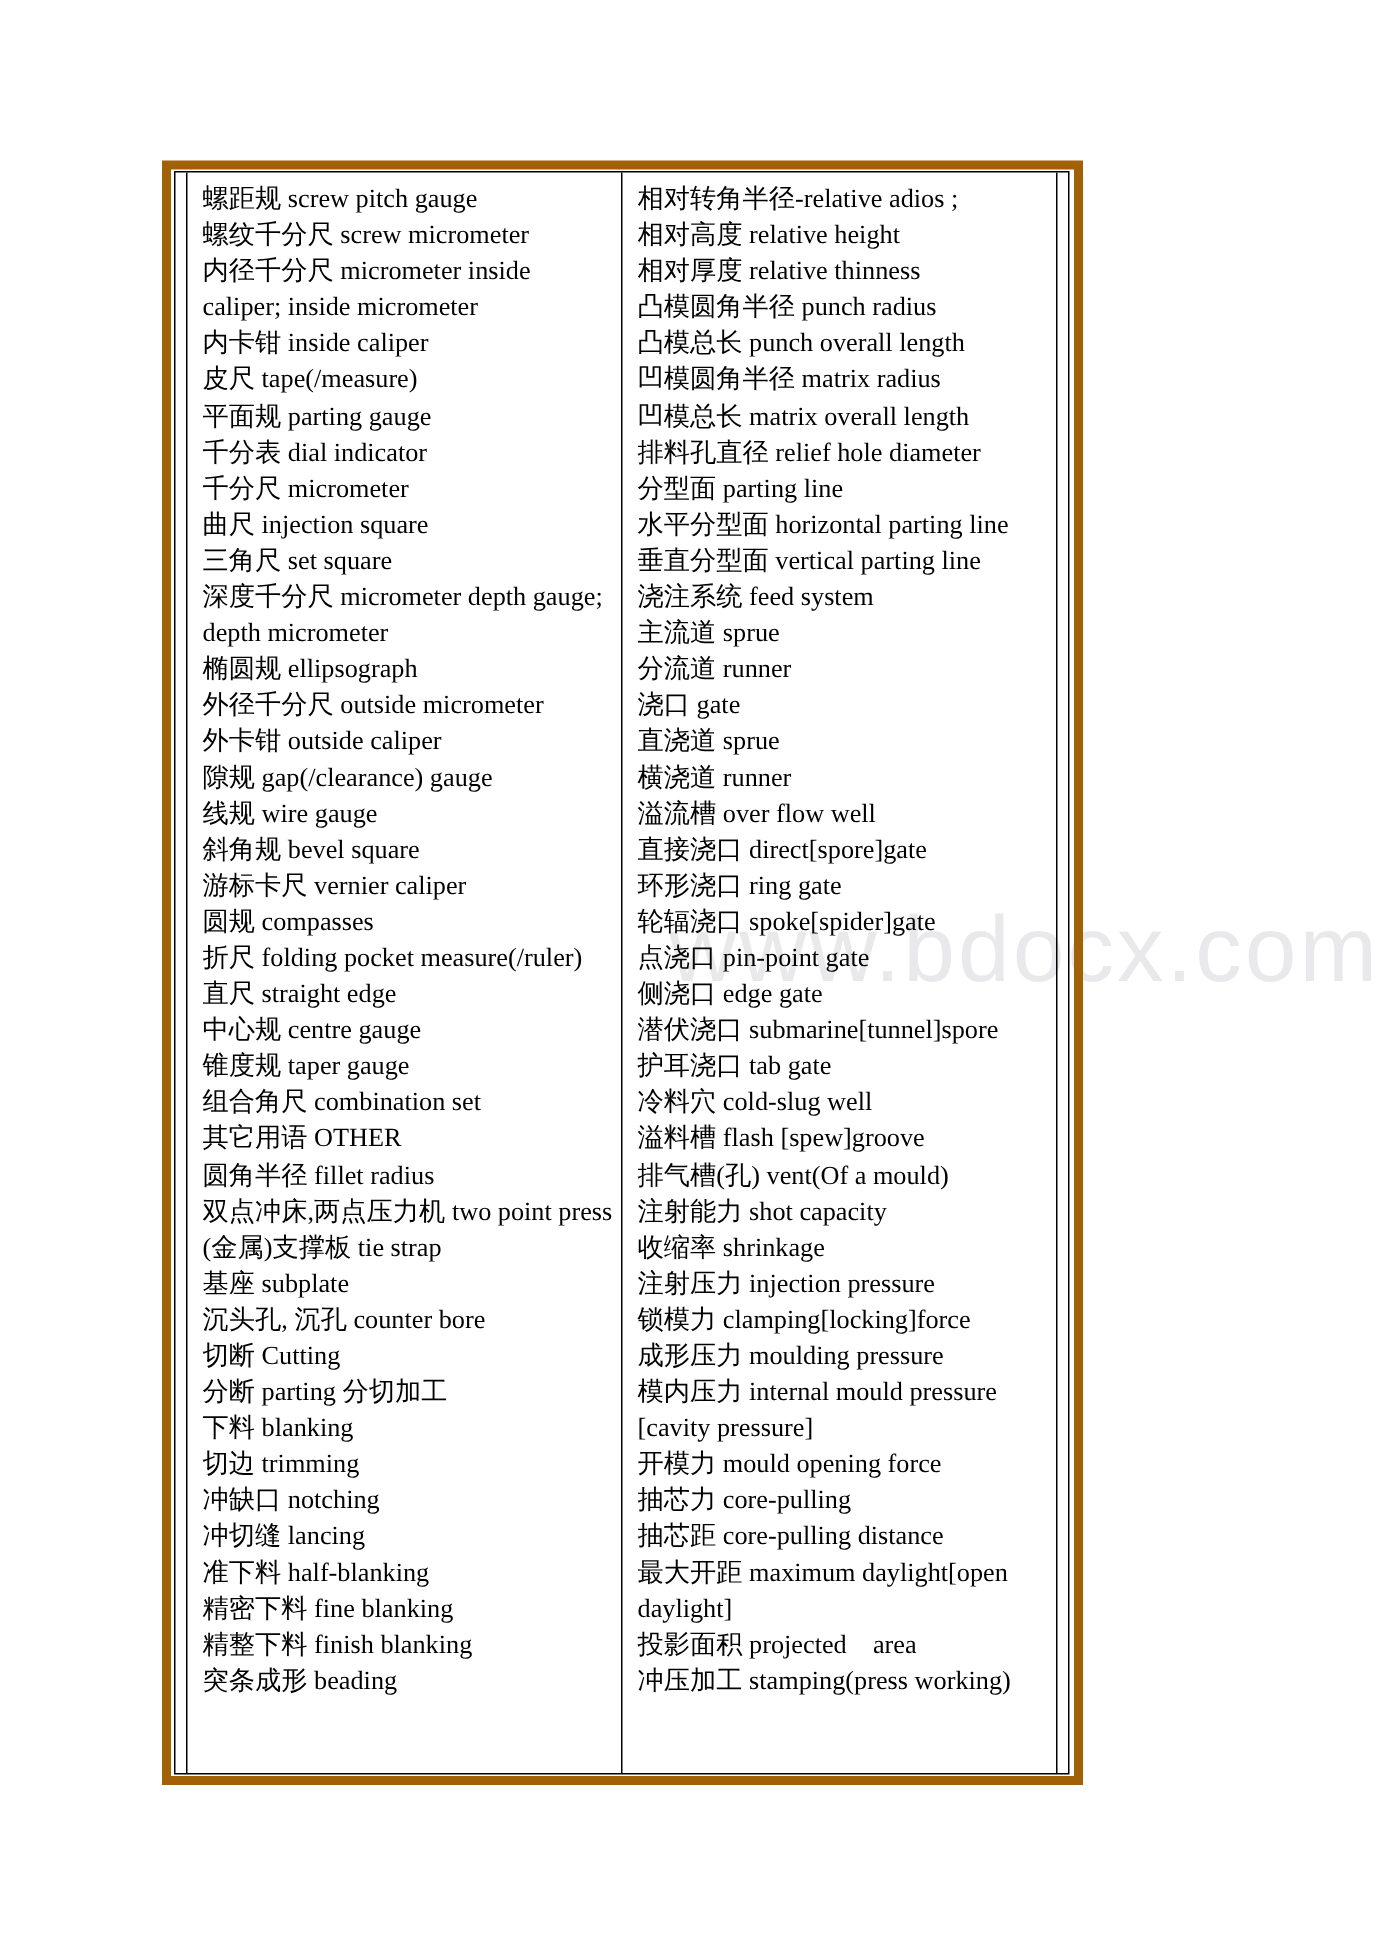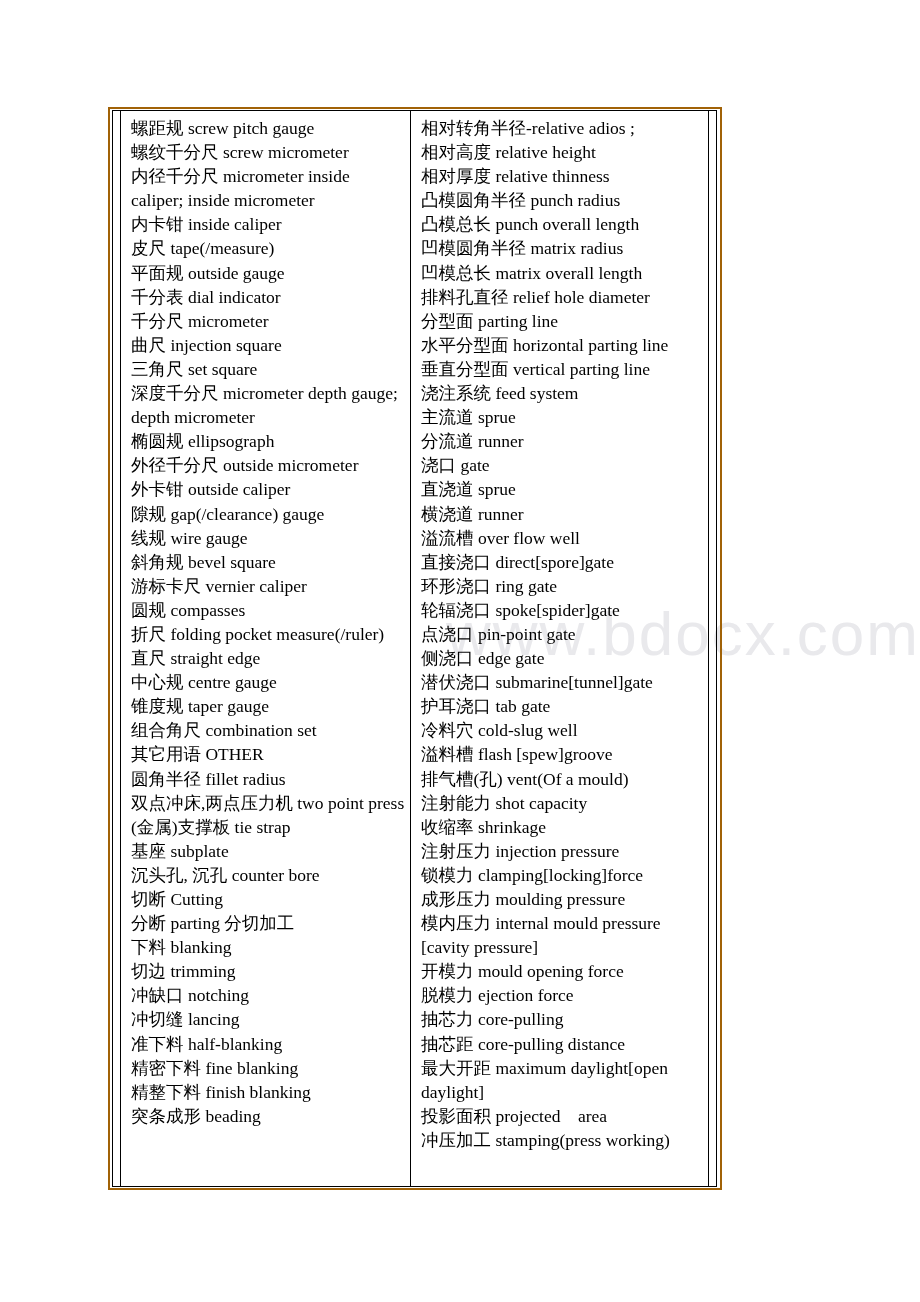--- a/index.html
+++ b/index.html
@@ -36,21 +36,21 @@
   }
 
   
   .doc-table {
     position: absolute;
     left: 108px;
     top: 107px;
     width: 614px;
     height: 1083px;
     box-sizing: border-box;
-    border: 2px solid #a16207;
+    border: 6px solid #a16207;
     background: transparent;
     z-index: 1;
   }
   .doc-table-inner {
     position: absolute;
     left: 2px;
     top: 1px;
     right: 3px;
     bottom: 1px;
     box-sizing: border-box;
@@ -106,21 +106,21 @@
 
     <div class="gutter-cell left"></div>
 
     <div class="term-cell col-left">
       <div class="term-list" id="list-left">
           <div class="term-line">螺距规 screw pitch gauge</div>
           <div class="term-line">螺纹千分尺 screw micrometer</div>
           <div class="term-line">内径千分尺 micrometer inside caliper; inside micrometer</div>
           <div class="term-line">内卡钳 inside caliper</div>
           <div class="term-line">皮尺 tape(/measure)</div>
-          <div class="term-line">平面规 outside gauge</div>
+          <div class="term-line">平面规 parting gauge</div>
           <div class="term-line">千分表 dial indicator</div>
           <div class="term-line">千分尺 micrometer</div>
           <div class="term-line">曲尺 injection square</div>
           <div class="term-line">三角尺 set square</div>
           <div class="term-line">深度千分尺 micrometer depth gauge; depth micrometer</div>
           <div class="term-line">椭圆规 ellipsograph</div>
           <div class="term-line">外径千分尺 outside micrometer</div>
           <div class="term-line">外卡钳 outside caliper</div>
           <div class="term-line">隙规 gap(/clearance) gauge</div>
           <div class="term-line">线规 wire gauge</div>
@@ -169,33 +169,32 @@
           <div class="term-line">分流道 runner</div>
           <div class="term-line">浇口 gate</div>
           <div class="term-line">直浇道 sprue</div>
           <div class="term-line">横浇道 runner</div>
           <div class="term-line">溢流槽 over flow well</div>
           <div class="term-line">直接浇口 direct[spore]gate</div>
           <div class="term-line">环形浇口 ring gate</div>
           <div class="term-line">轮辐浇口 spoke[spider]gate</div>
           <div class="term-line">点浇口 pin-point gate</div>
           <div class="term-line">侧浇口 edge gate</div>
-          <div class="term-line">潜伏浇口 submarine[tunnel]gate</div>
+          <div class="term-line">潜伏浇口 submarine[tunnel]spore</div>
           <div class="term-line">护耳浇口 tab gate</div>
           <div class="term-line">冷料穴 cold-slug well</div>
           <div class="term-line">溢料槽 flash [spew]groove</div>
           <div class="term-line">排气槽(孔) vent(Of a mould)</div>
           <div class="term-line">注射能力 shot capacity</div>
           <div class="term-line">收缩率 shrinkage</div>
           <div class="term-line">注射压力 injection pressure</div>
           <div class="term-line">锁模力 clamping[locking]force</div>
           <div class="term-line">成形压力 moulding pressure</div>
           <div class="term-line">模内压力 internal mould pressure [cavity pressure]</div>
           <div class="term-line">开模力 mould opening force</div>
-          <div class="term-line">脱模力 ejection force</div>
           <div class="term-line">抽芯力 core-pulling</div>
           <div class="term-line">抽芯距 core-pulling distance</div>
           <div class="term-line">最大开距 maximum daylight[open daylight]</div>
           <div class="term-line">投影面积 projected    area</div>
           <div class="term-line">冲压加工 stamping(press working)</div>
         </div>
     </div>
 
     <div class="gutter-cell right"></div>
 

